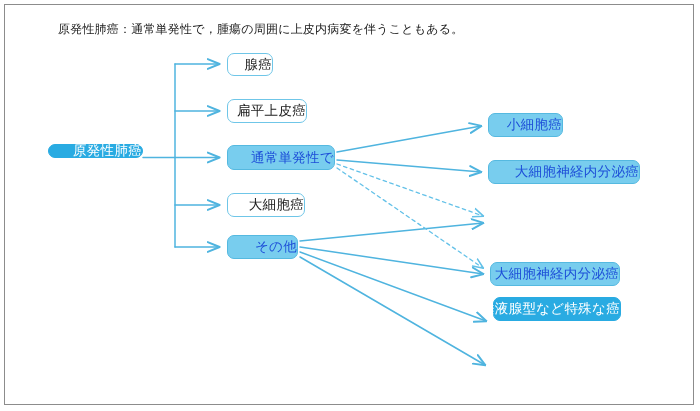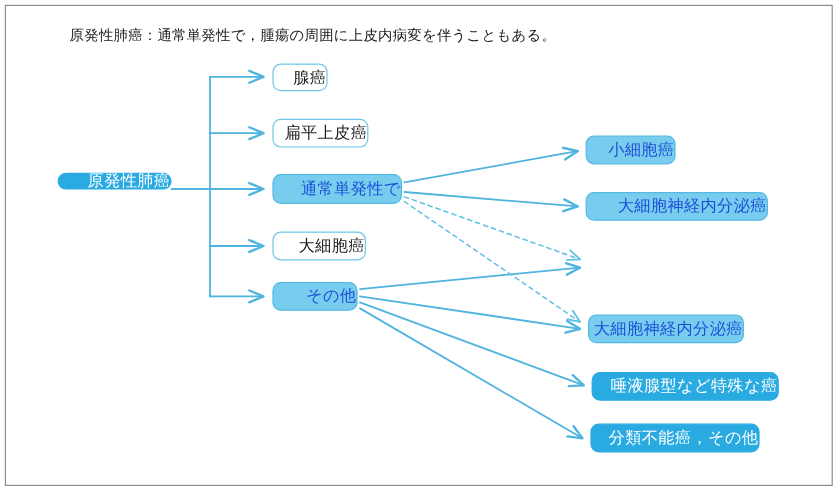--- a/index.html
+++ b/index.html
@@ -141,19 +141,16 @@
 
   <div class="node mid" style="left:488px; top:113px; width:75px; height:24px;">
     <span>小細胞癌</span>
   </div>
   <div class="node mid" style="left:488px; top:160px; width:152px; height:24px;">
     <span>大細胞神経内分泌癌</span>
   </div>
   <div class="node mid" style="left:490px; top:262px; width:130px; height:24px;">
     <span>大細胞神経内分泌癌</span>
   </div>
-  <div class="node strong" style="left:493px; top:310px; width:156px; height:24px;">
+  <div class="node strong" style="left:493px; top:297px; width:128px; height:24px;">
     <span>唾液腺型など特殊な癌</span>
-  </div>
-  <div class="node strong" style="left:492px; top:353px; width:141px; height:24px;">
-    <span>分類不能癌，その他</span>
   </div>
 </div>
 
 </body></html>

